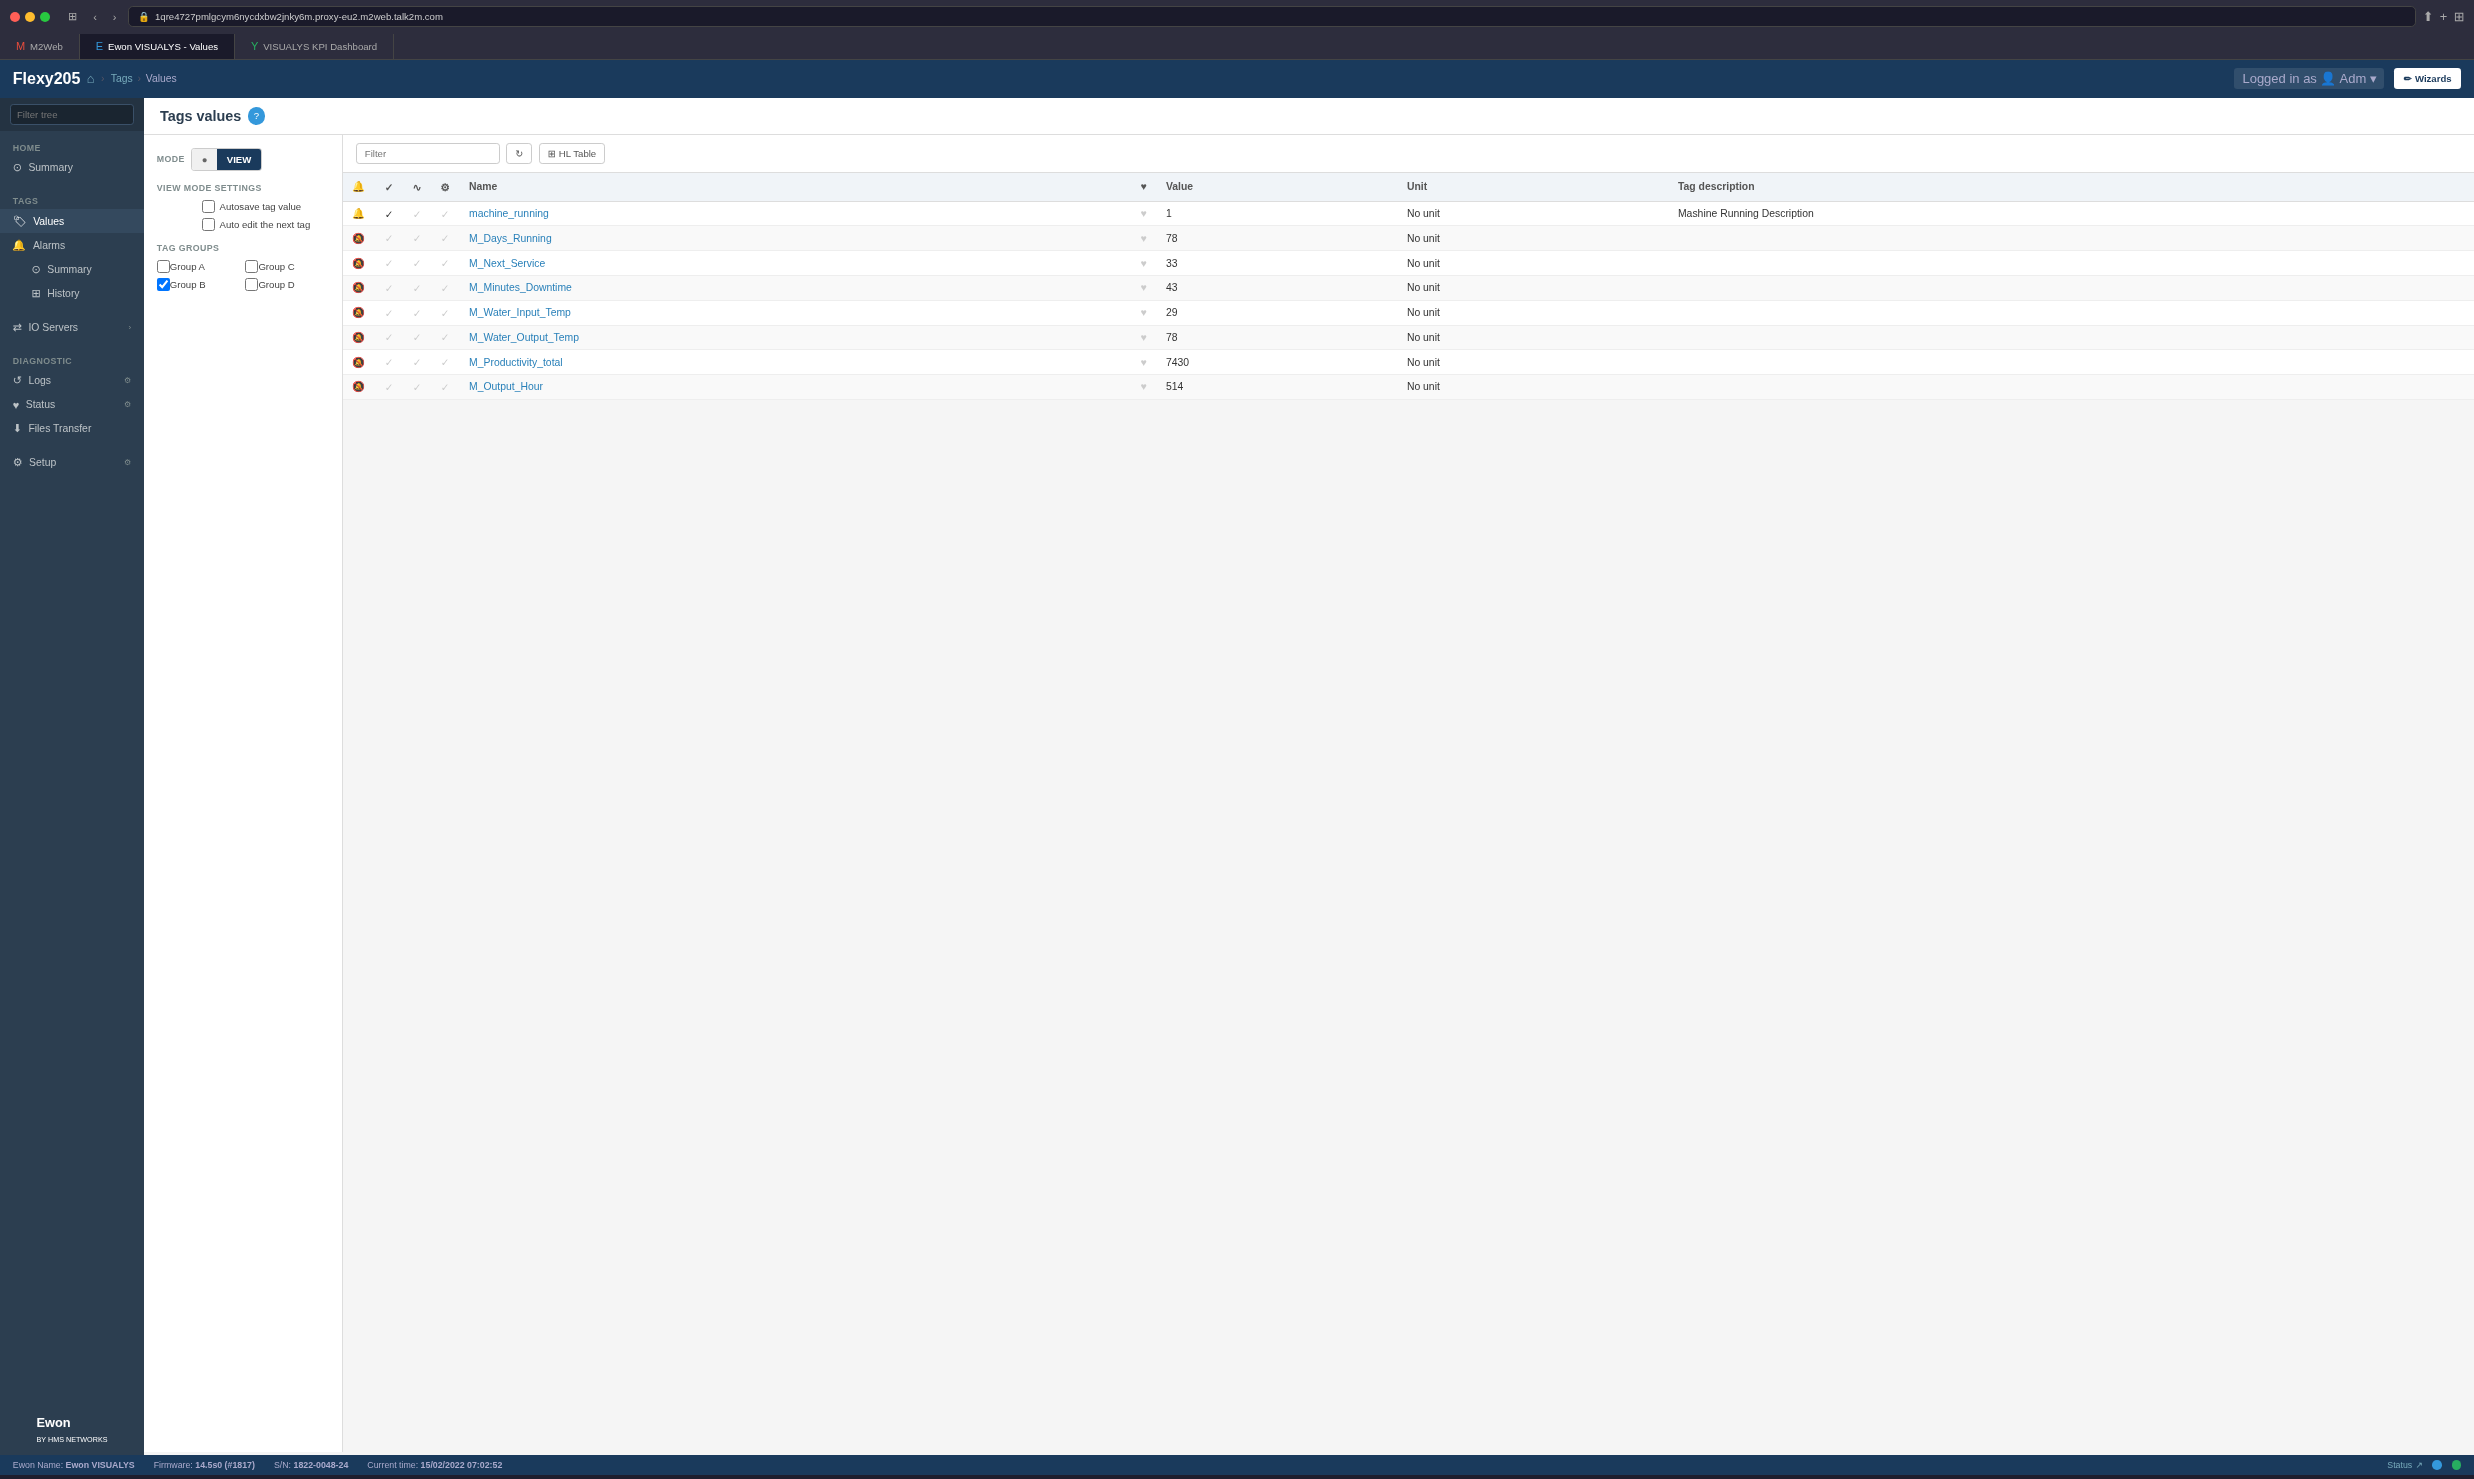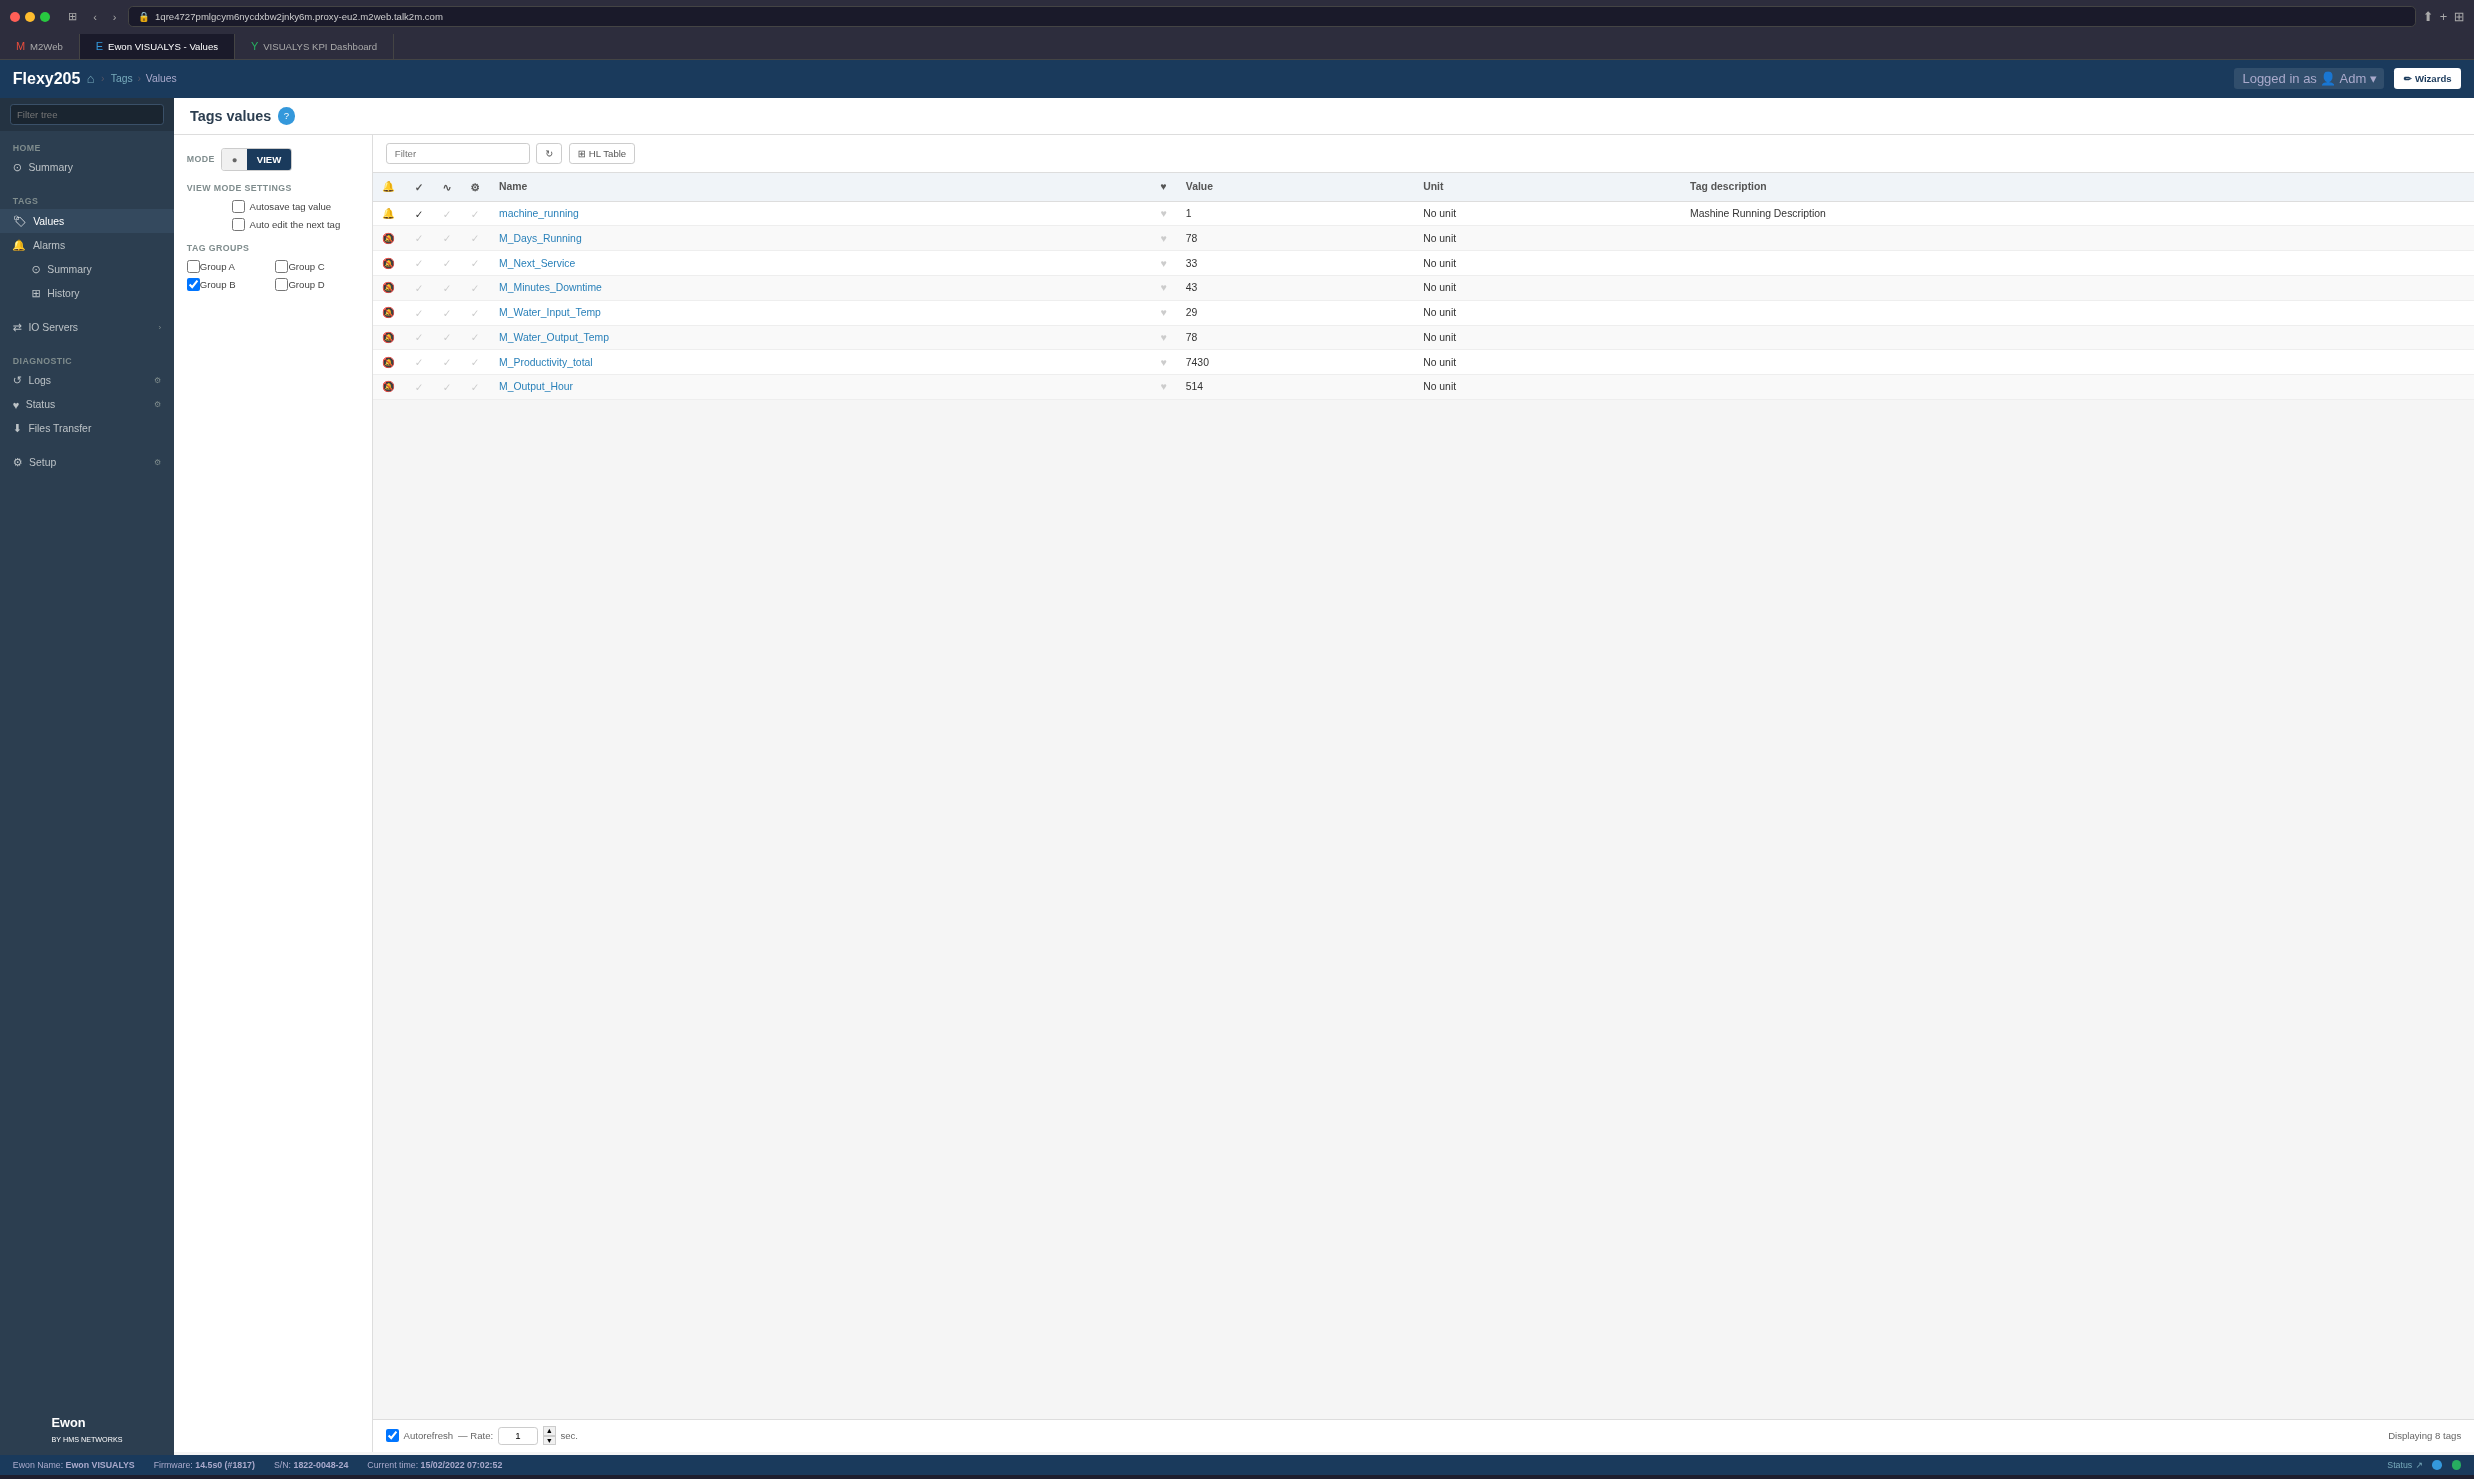--- a/index.html
+++ b/index.html
@@ -37,21 +37,21 @@
     .breadcrumb a { color: #7ab; text-decoration: none; }
     .breadcrumb-sep { color: #556; }
     .header-right { display: flex; align-items: center; gap: 9.6px; }
     .logged-in { color: #aac; font-size: 13px; background: rgba(255,255,255,0.1); border-radius: 3.2px; padding: 3.2px 8px; }
     .wizards-btn { background: #fff; color: #1a3a5c; border: none; border-radius: 3.2px; padding: 4.8px 9.6px; font-size: 9.6px; cursor: pointer; display: flex; align-items: center; gap: 3.2px; font-weight: 600; }
 
     
     .layout { display: flex; flex: 1; overflow: hidden; }
 
     
-    .sidebar { width: 174px; background: #2c3e50; color: #ecf0f1; display: flex; flex-direction: column; overflow-y: auto; }
+    .sidebar { width: 144px; background: #2c3e50; color: #ecf0f1; display: flex; flex-direction: column; overflow-y: auto; }
     .sidebar-filter { padding: 6.4px 9.6px; background: #243342; }
     .sidebar-filter input { width: 100%; background: #1a2530; border: 0.8px solid #3a5068; border-radius: 3.2px; padding: 4px 6.4px; color: #ccc; font-size: 9.6px; }
     .sidebar-section { padding: 4.8px 0; }
     .sidebar-section-label { padding: 6.4px 12.8px 3.2px; font-size: 8.8px; font-weight: 700; color: #7f8c8d; text-transform: uppercase; letter-spacing: 0.4px; }
     .sidebar-item { padding: 5.6px 12.8px; cursor: pointer; display: flex; align-items: center; gap: 6.4px; color: #bdc3c7; font-size: 10.4px; }
     .sidebar-item.active { background: #34495e; color: #fff; }
     .sidebar-item .icon { font-size: 11px; }
     .sidebar-sub { padding-left: 22px; }
     .sidebar-sub .sidebar-item { padding-left: 9.6px; }
     .sidebar-expand { margin-left: auto; color: #7f8c8d; font-size: 8px; }
@@ -427,34 +427,20 @@
     <td style="cursor:pointer;color:#2980b9;">M_Output_Hour</td>
     <td class="col-icon" style="color:#ccc;text-align:center;">♥</td>
     <td>514</td>
     <td>No unit</td>
     <td></td>
   </tr>
                 </tbody>
             </table>
           </div>
 
-          <div class="table-footer">
-            <div class="autorefresh-section">
-              <input type="checkbox" id="autorefresh" checked="" style="">
-              <label for="autorefresh">Autorefresh</label>
-              <span>— Rate:</span>
-              <input type="text" class="rate-input" id="rate-input" value="1" style="">
-              <div class="stepper">
-                <button class="stepper-btn">▲</button>
-                <button class="stepper-btn">▼</button>
-              </div>
-              <span>sec.</span>
-            </div>
-            <div>Displaying 8 tags</div>
-          </div>
         </div>
       </div>
     </div>
   </div>
 
   <div class="status-bar">
     <div class="status-bar-left">
       <span>
         <span>Ewon Name:</span>
         <strong>Ewon VISUALYS</strong>

